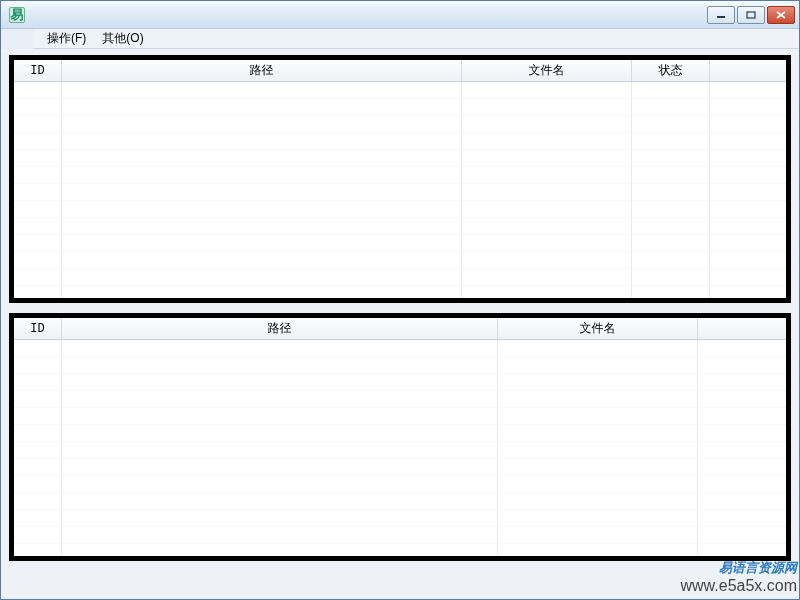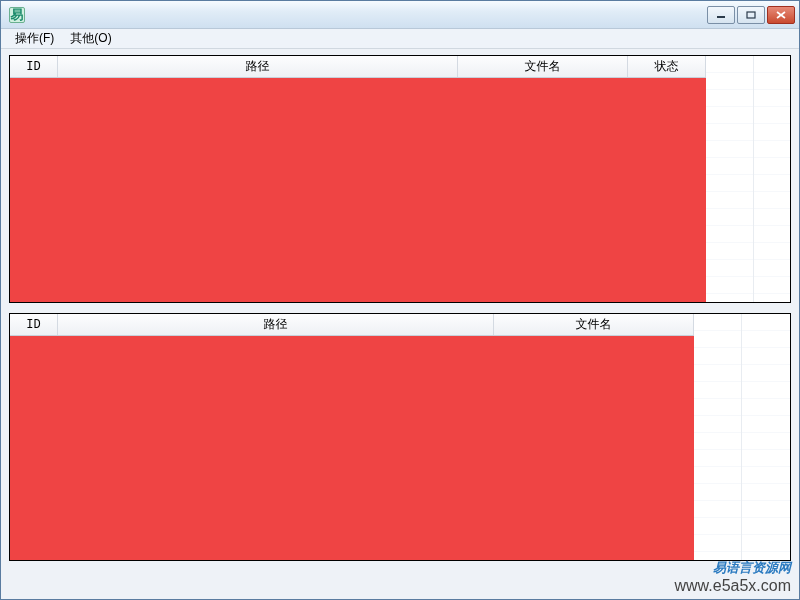--- a/index.html
+++ b/index.html
@@ -60,39 +60,40 @@
 }
 .winbtn svg { display: block; }
 .menubar {
   height: 20px;
   background: #eef3f9;
   border-bottom: 1px solid #d0d8e0;
   display: flex;
   align-items: center;
   padding: 0 6px;
   font-size: 12px;
+  margin-left: 32px;
 }
 .menuitem {
   padding: 2px 8px;
   cursor: default;
 }
 .client {
   flex: 1;
   background: #eef2f7;
   padding: 6px 8px;
   display: flex;
   flex-direction: column;
   gap: 10px;
   position: relative;
 }
 .listview {
-  border: 1px solid #000000;
-  background: #ef4444;
-  display: flex;
-  flex-direction: row;
+  border: 5px solid #000000;
+  background: #4d7c0f;
+  display: flex;
+  flex-direction: column;
   overflow: hidden;
 }
 .listview.top { height: 248px; }
 .listview.bottom { height: 248px; }
 .lv-header {
   display: flex;
   height: 22px;
   background: linear-gradient(to bottom, #fdfdfe, #eef1f5);
   border-bottom: 1px solid #c8d0da;
   font-family: SimSun, "Courier New", monospace;
@@ -114,21 +115,21 @@
     #f6f8fb 16px, #f6f8fb 17px
   );
   display: flex;
 }
 .lv-body .col-divider {
   border-right: 1px solid #e8ecf1;
   height: 100%;
 }
 .watermark {
   position: absolute;
-  right: 8px;
+  right: 2px;
   bottom: 4px;
   text-align: right;
   line-height: 1.2;
 }
 .watermark .line1 {
   font-size: 13px;
   font-style: italic;
   color: #2a7ac0;
   font-weight: bold;
 }

